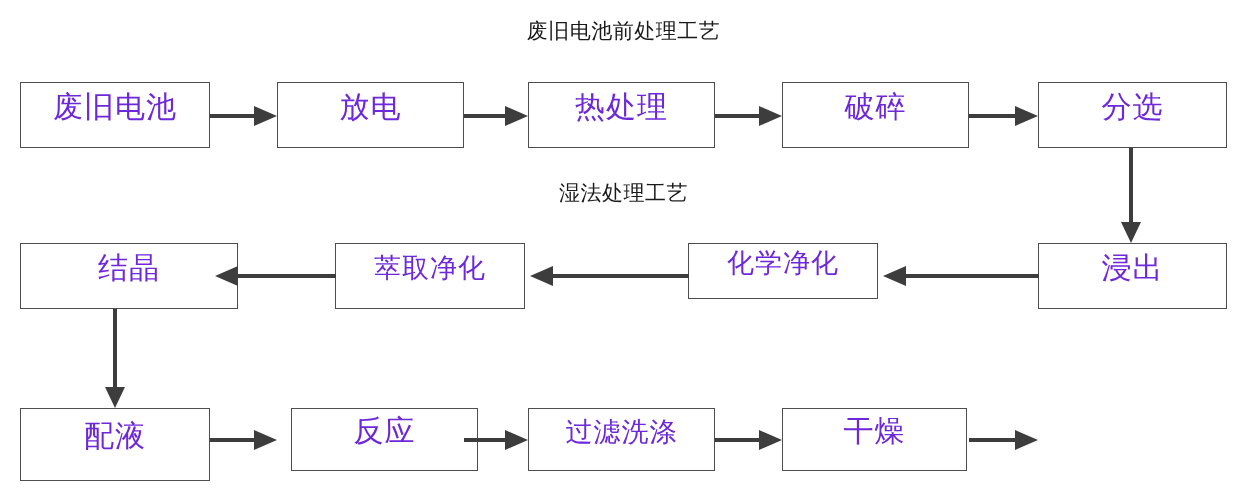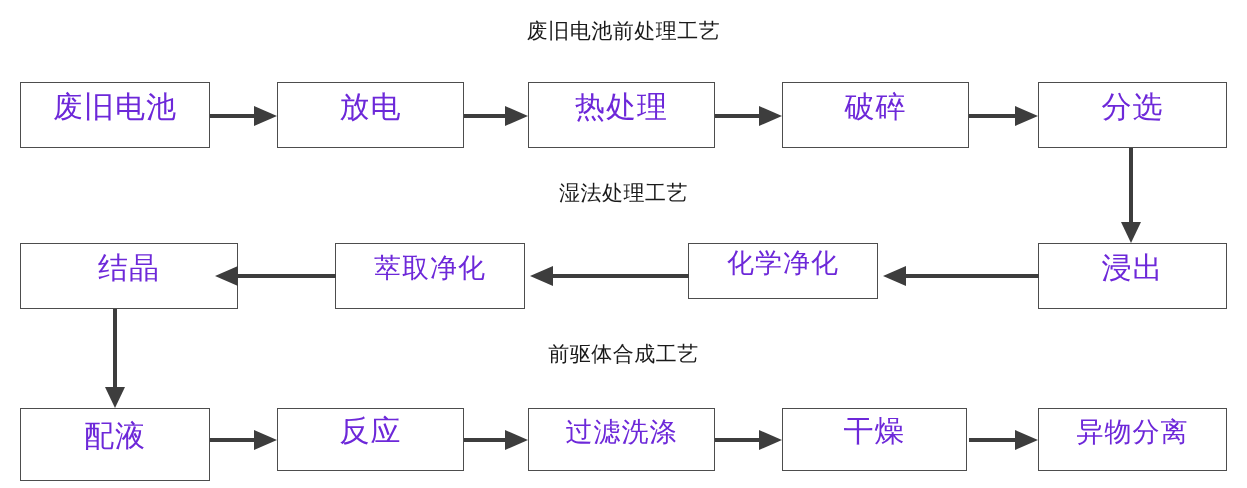--- a/index.html
+++ b/index.html
@@ -141,31 +141,29 @@
     </svg>
   </div>
 
   <div class="conn" style="left:102px; top:309px; width:26px; height:100px;">
     <svg width="26" height="100" viewBox="0 0 26 100">
       <line x1="13" y1="0" x2="13" y2="80" stroke="#3d3d3d" stroke-width="4"></line>
       <polygon points="3,78 13,99 23,78" fill="#3d3d3d"></polygon>
     </svg>
   </div>
 
-  <div class="section-title" style="top:341px;">前驱体合成工艺</div>
 
   <div class="node" style="left:20px; top:408px; width:190px; height:73px;">配液</div>
 
-  <div class="node" style="left:277px; top:408px; width:187px; height:63px;">反应</div>
+  <div class="node" style="left:291px; top:408px; width:187px; height:63px;">反应</div>
 
   <div class="node small-text" style="left:528px; top:408px; width:187px; height:63px;">过滤洗涤</div>
 
   <div class="node" style="left:782px; top:408px; width:185px; height:63px;">干燥</div>
 
-  <div class="node small-text" style="left:1038px; top:408px; width:189px; height:63px;">异物分离</div>
 
   <div class="conn" style="left:210px; top:428px; width:68px; height:24px;">
     <svg width="68" height="24" viewBox="0 0 68 24">
       <line x1="0" y1="12" x2="46" y2="12" stroke="#3d3d3d" stroke-width="4"></line>
       <polygon points="44,2 67,12 44,22" fill="#3d3d3d"></polygon>
     </svg>
   </div>
 
   <div class="conn" style="left:464px; top:428px; width:65px; height:24px;">
     <svg width="65" height="24" viewBox="0 0 65 24">

